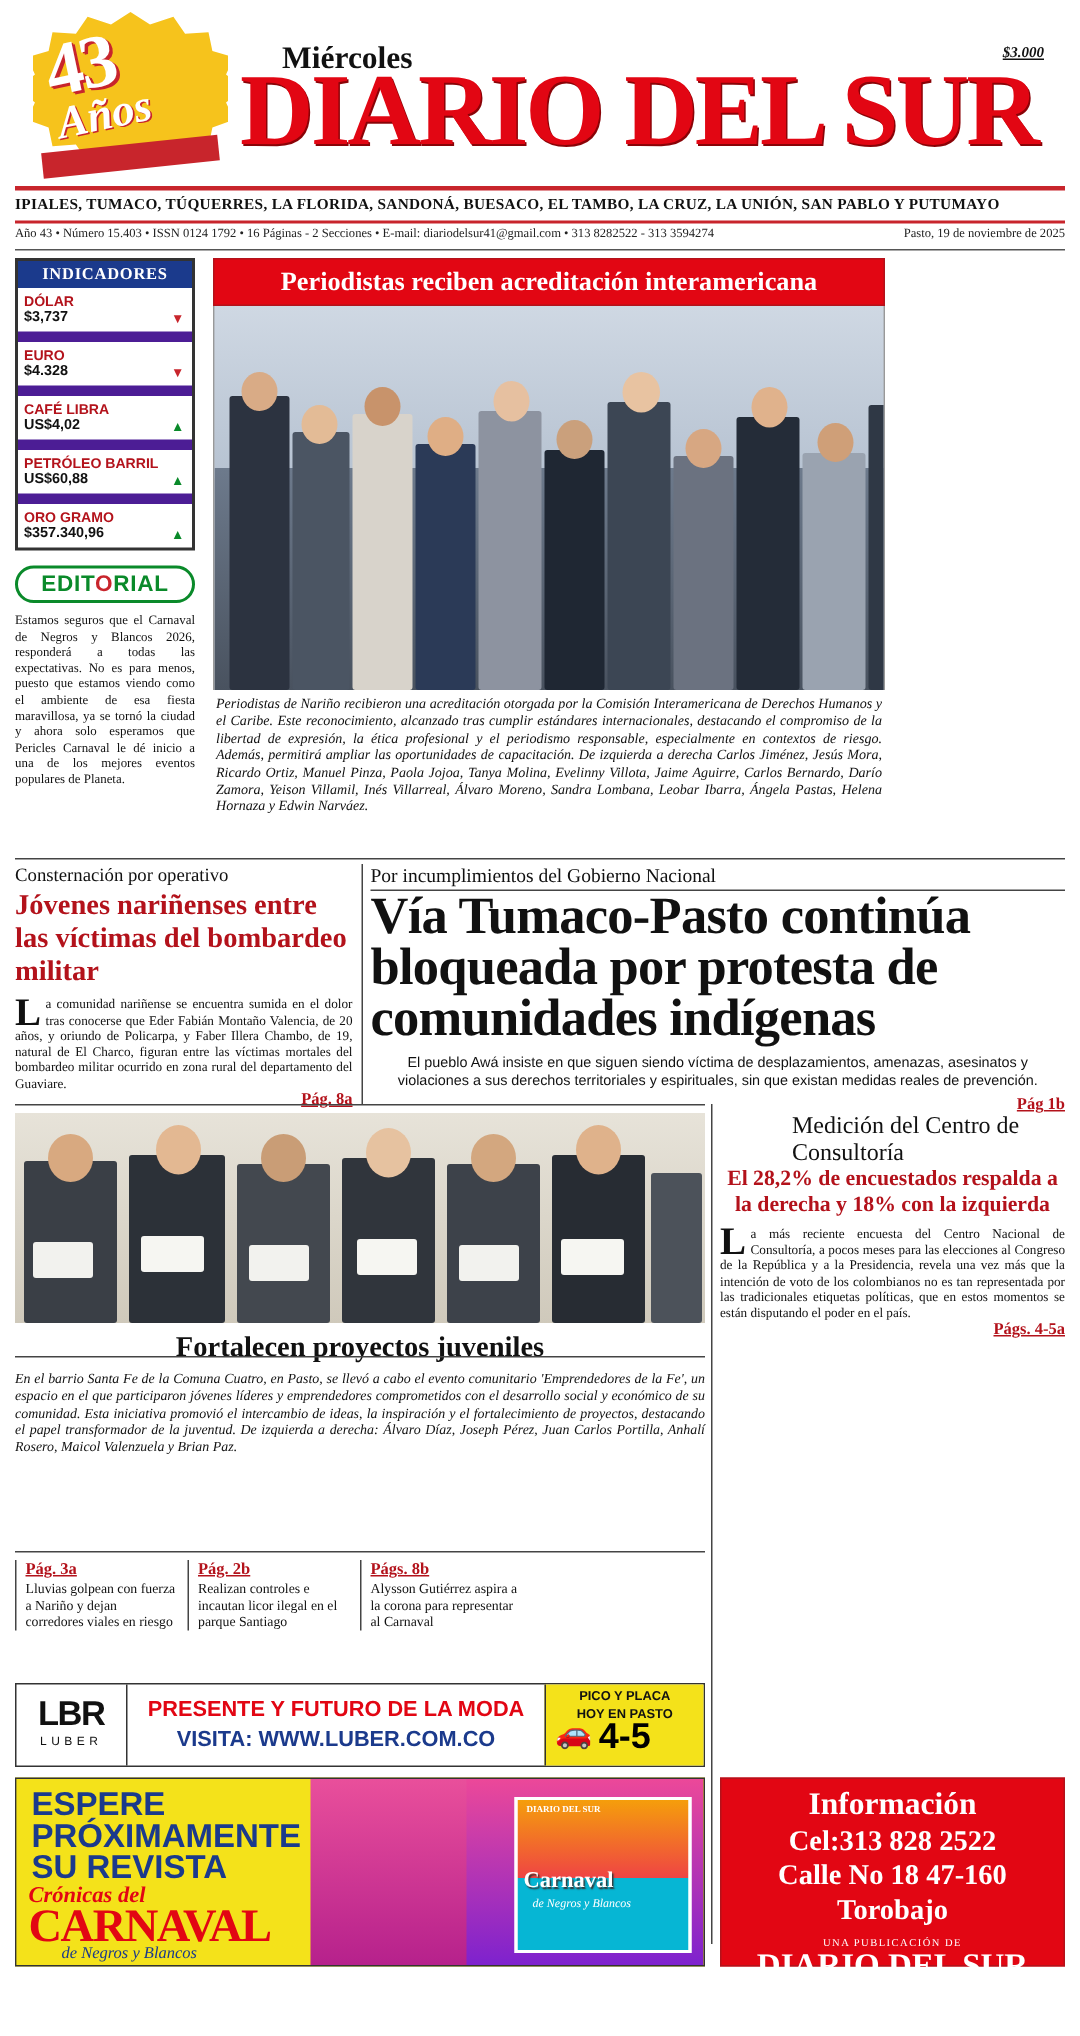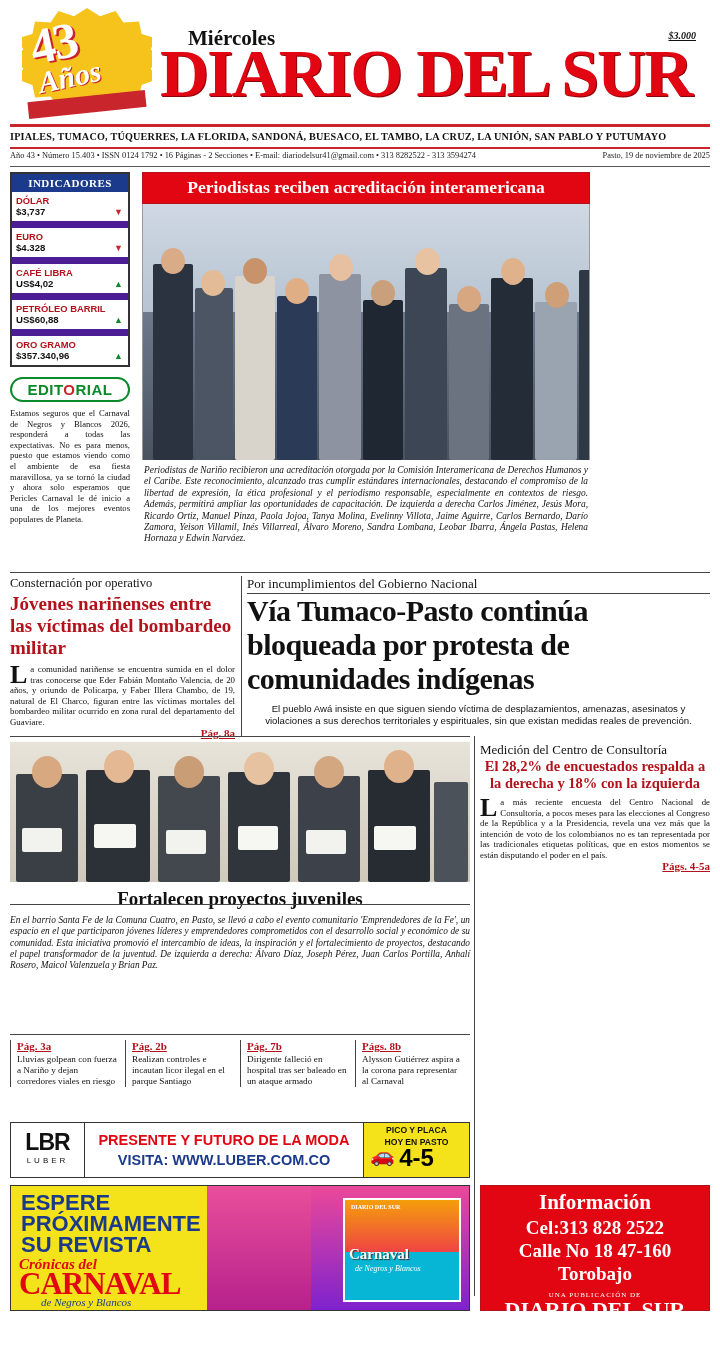--- a/index.html
+++ b/index.html
@@ -119,21 +119,21 @@
   }
   .body-text { font-size: 8.8px; line-height: 10.5px; text-align: justify; margin-top: 5px; }
   .dropcap::first-letter {
     float: left; font-size: 26px; line-height: 21px; font-weight: bold; padding-right: 3px;
   }
   .pag-red { color: #b3121b; font-weight: bold; font-size: 11px; text-align: right; text-decoration: underline; }
 
   .col-b { position: absolute; left: 237px; top: 0; width: 463px; }
   .lead-kicker { font-size: 13px; }
   .lead-head {
-    font-size: 30px; line-height: 34px; font-weight: bold; font-family: "Liberation Serif", serif;
+    font-size: 35px; line-height: 34px; font-weight: bold; font-family: "Liberation Serif", serif;
     margin-top: 2px; letter-spacing: -.5px;
   }
   .lead-sub { font-size: 9.6px; line-height: 12px; text-align: center; margin-top: 7px; font-family: "Liberation Sans", sans-serif; }
 
   .vline { position: absolute; background: #444; width: 1px; }
   .hline { position: absolute; background: #444; height: 1px; }
 
   
   .row3 { position: absolute; left: 0; top: 570px; width: 700px; }
   .photo-block { position: relative; overflow: hidden; background: #cfd6dd; }
@@ -316,20 +316,21 @@
         <div class="hl-red">Jóvenes nariñenses entre las víctimas del bombardeo militar</div>
         <div class="body-text dropcap">La comunidad nariñense se encuentra sumida en el dolor tras conocerse que Eder Fabián Montaño Valencia, de 20 años, y oriundo de Policarpa, y Faber Illera Chambo, de 19, natural de El Charco, figuran entre las víctimas mortales del bombardeo militar ocurrido en zona rural del departamento del Guaviare.</div>
         <div class="pag-red">Pág. 8a</div>
       </div>
 
       <div class="col-b">
         <div class="lead-kicker">Por incumplimientos del Gobierno Nacional</div>
         <div class="hline" style="left:0;top:17px;width:463px;"></div>
         <div class="lead-head">Vía Tumaco-Pasto continúa bloqueada por protesta de comunidades indígenas</div>
         <div class="lead-sub">El pueblo Awá insiste en que siguen siendo víctima de desplazamientos, amenazas, asesinatos y violaciones a sus derechos territoriales y espirituales, sin que existan medidas reales de prevención.</div>
+        <div class="pag-red" style="margin-top:3px;">Pág 1b</div>
       </div>
     </div>
 
     <div class="row3">
       <div class="hline" style="left:0;top:-6px;width:460px;"></div>
       <div class="vline" style="left:464px;top:-6px;height:560px;"></div>
 
       <div class="photo-block" style="width:460px;height:140px;">
         <div style="position:absolute;inset:0;background:linear-gradient(#e7e3d9,#cfc9bb)"></div>
         <div class="ph" style="left:6px;top:32px;width:62px;height:108px;background:#3a3f46"></div>
@@ -350,41 +351,37 @@
         <div class="ph" style="left:156px;top:88px;width:40px;height:24px;background:#f2f2ee"></div>
         <div class="ph" style="left:228px;top:84px;width:40px;height:24px;background:#f6f6f2"></div>
         <div class="ph" style="left:296px;top:88px;width:40px;height:24px;background:#f2f2ee"></div>
         <div class="ph" style="left:364px;top:84px;width:42px;height:24px;background:#f6f6f2"></div>
       </div>
       <div class="cap-center-bold" style="width:460px;">Fortalecen proyectos juveniles</div>
       <div class="hline" style="left:0;top:162px;width:460px;"></div>
       <div class="ital-body" style="width:460px;">En el barrio Santa Fe de la Comuna Cuatro, en Pasto, se llevó a cabo el evento comunitario 'Emprendedores de la Fe', un espacio en el que participaron jóvenes líderes y emprendedores comprometidos con el desarrollo social y económico de su comunidad. Esta iniciativa promovió el intercambio de ideas, la inspiración y el fortalecimiento de proyectos, destacando el papel transformador de la juventud. De izquierda a derecha: Álvaro Díaz, Joseph Pérez, Juan Carlos Portilla, Anhalí Rosero, Maicol Valenzuela y Brian Paz.</div>
 
       <div class="col-r2">
-        <div class="kicker" style="font-size:13px;">Medición del Centro de Consultoría</div>
+        <div class="kicker" style="font-size:16px;margin-left:48px;">Medición del Centro de Consultoría</div>
         <div class="hl-red-sm">El 28,2% de encuestados respalda a la derecha y 18% con la izquierda</div>
         <div class="body-text dropcap">La más reciente encuesta del Centro Nacional de Consultoría, a pocos meses para las elecciones al Congreso de la República y a la Presidencia, revela una vez más que la intención de voto de los colombianos no es tan representada por las tradicionales etiquetas políticas, que en estos momentos se están disputando el poder en el país.</div>
         <div class="pag-red">Págs. 4-5a</div>
       </div>
 
     </div>
 
     <div class="teasers">
       <div class="hline" style="left:0;top:-6px;width:460px;"></div>
       <div class="teaser">
         <div class="teaser-pag">Pág. 3a</div>
         <div class="teaser-txt">Lluvias golpean con fuerza a Nariño y dejan corredores viales en riesgo</div>
       </div>
       <div class="teaser">
         <div class="teaser-pag">Pág. 2b</div>
         <div class="teaser-txt">Realizan controles e incautan licor ilegal en el parque Santiago</div>
-      </div>
-      <div class="teaser">
-        <div class="teaser-pag">Pág. 7b</div>
-        <div class="teaser-txt">Dirigente falleció en hospital tras ser baleado en un ataque armado</div>
       </div>
       <div class="teaser">
         <div class="teaser-pag">Págs. 8b</div>
         <div class="teaser-txt">Alysson Gutiérrez aspira a la corona para representar al Carnaval</div>
       </div>
     </div>
 
     <div class="ad-lbr">
       <div class="lbr-logo">
         <div class="big">LBR</div>

